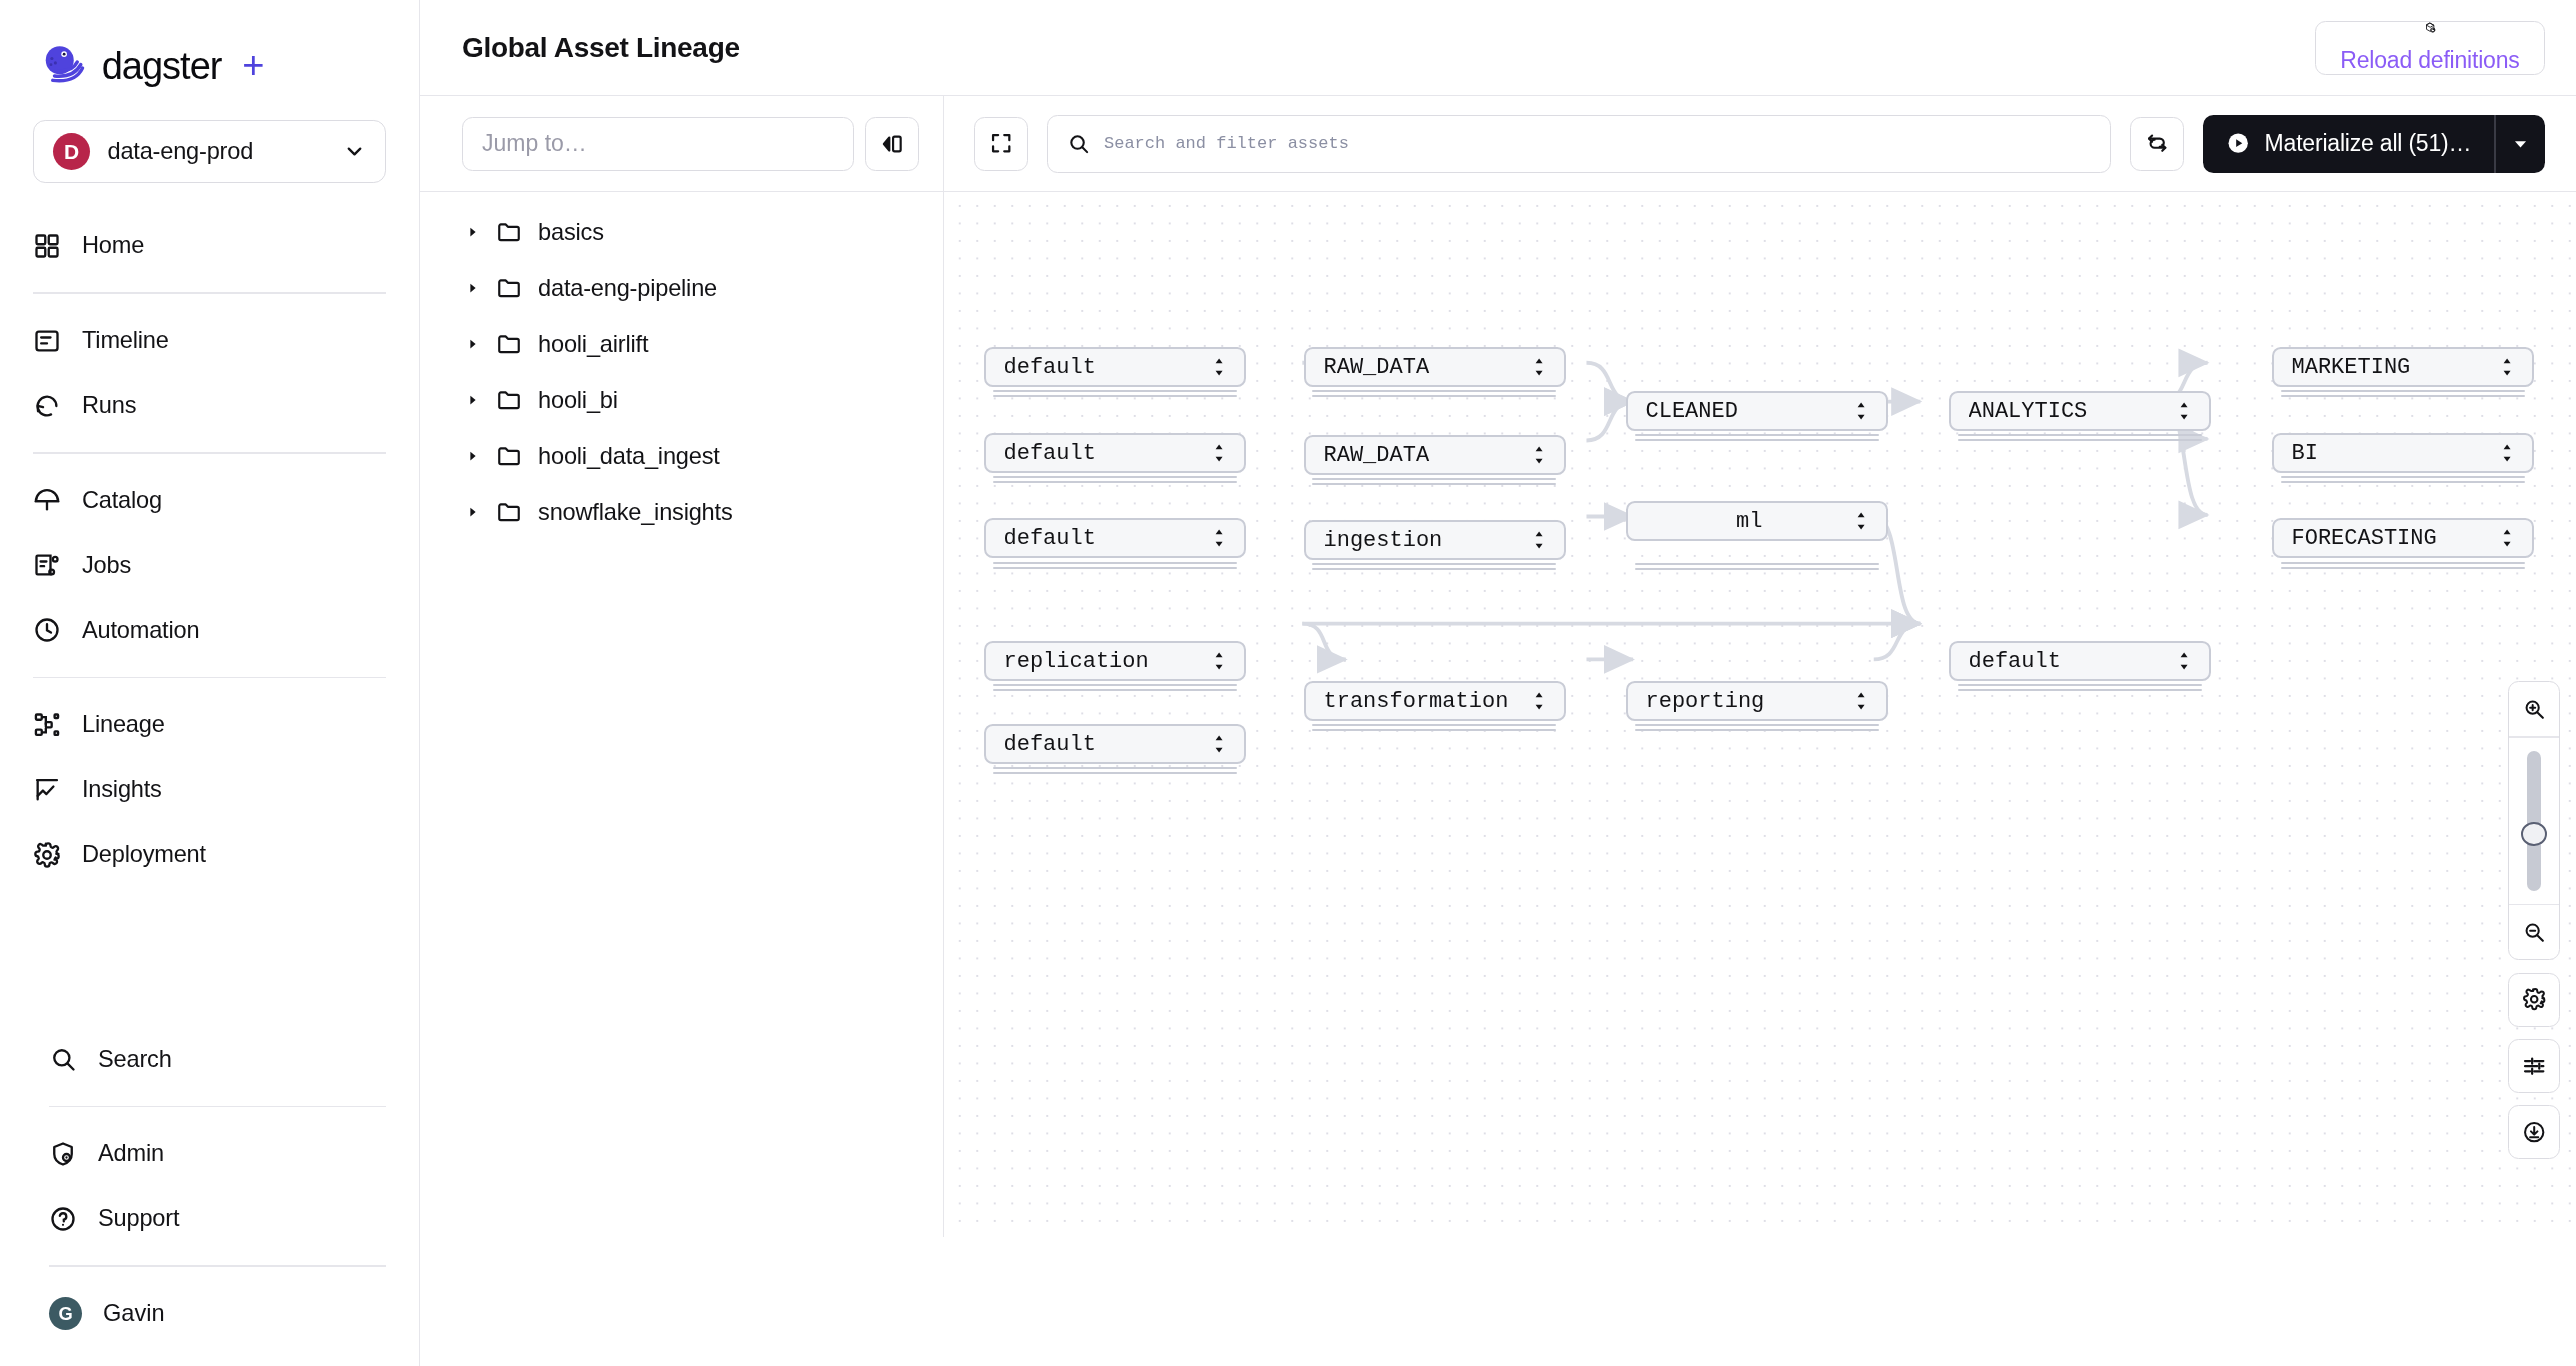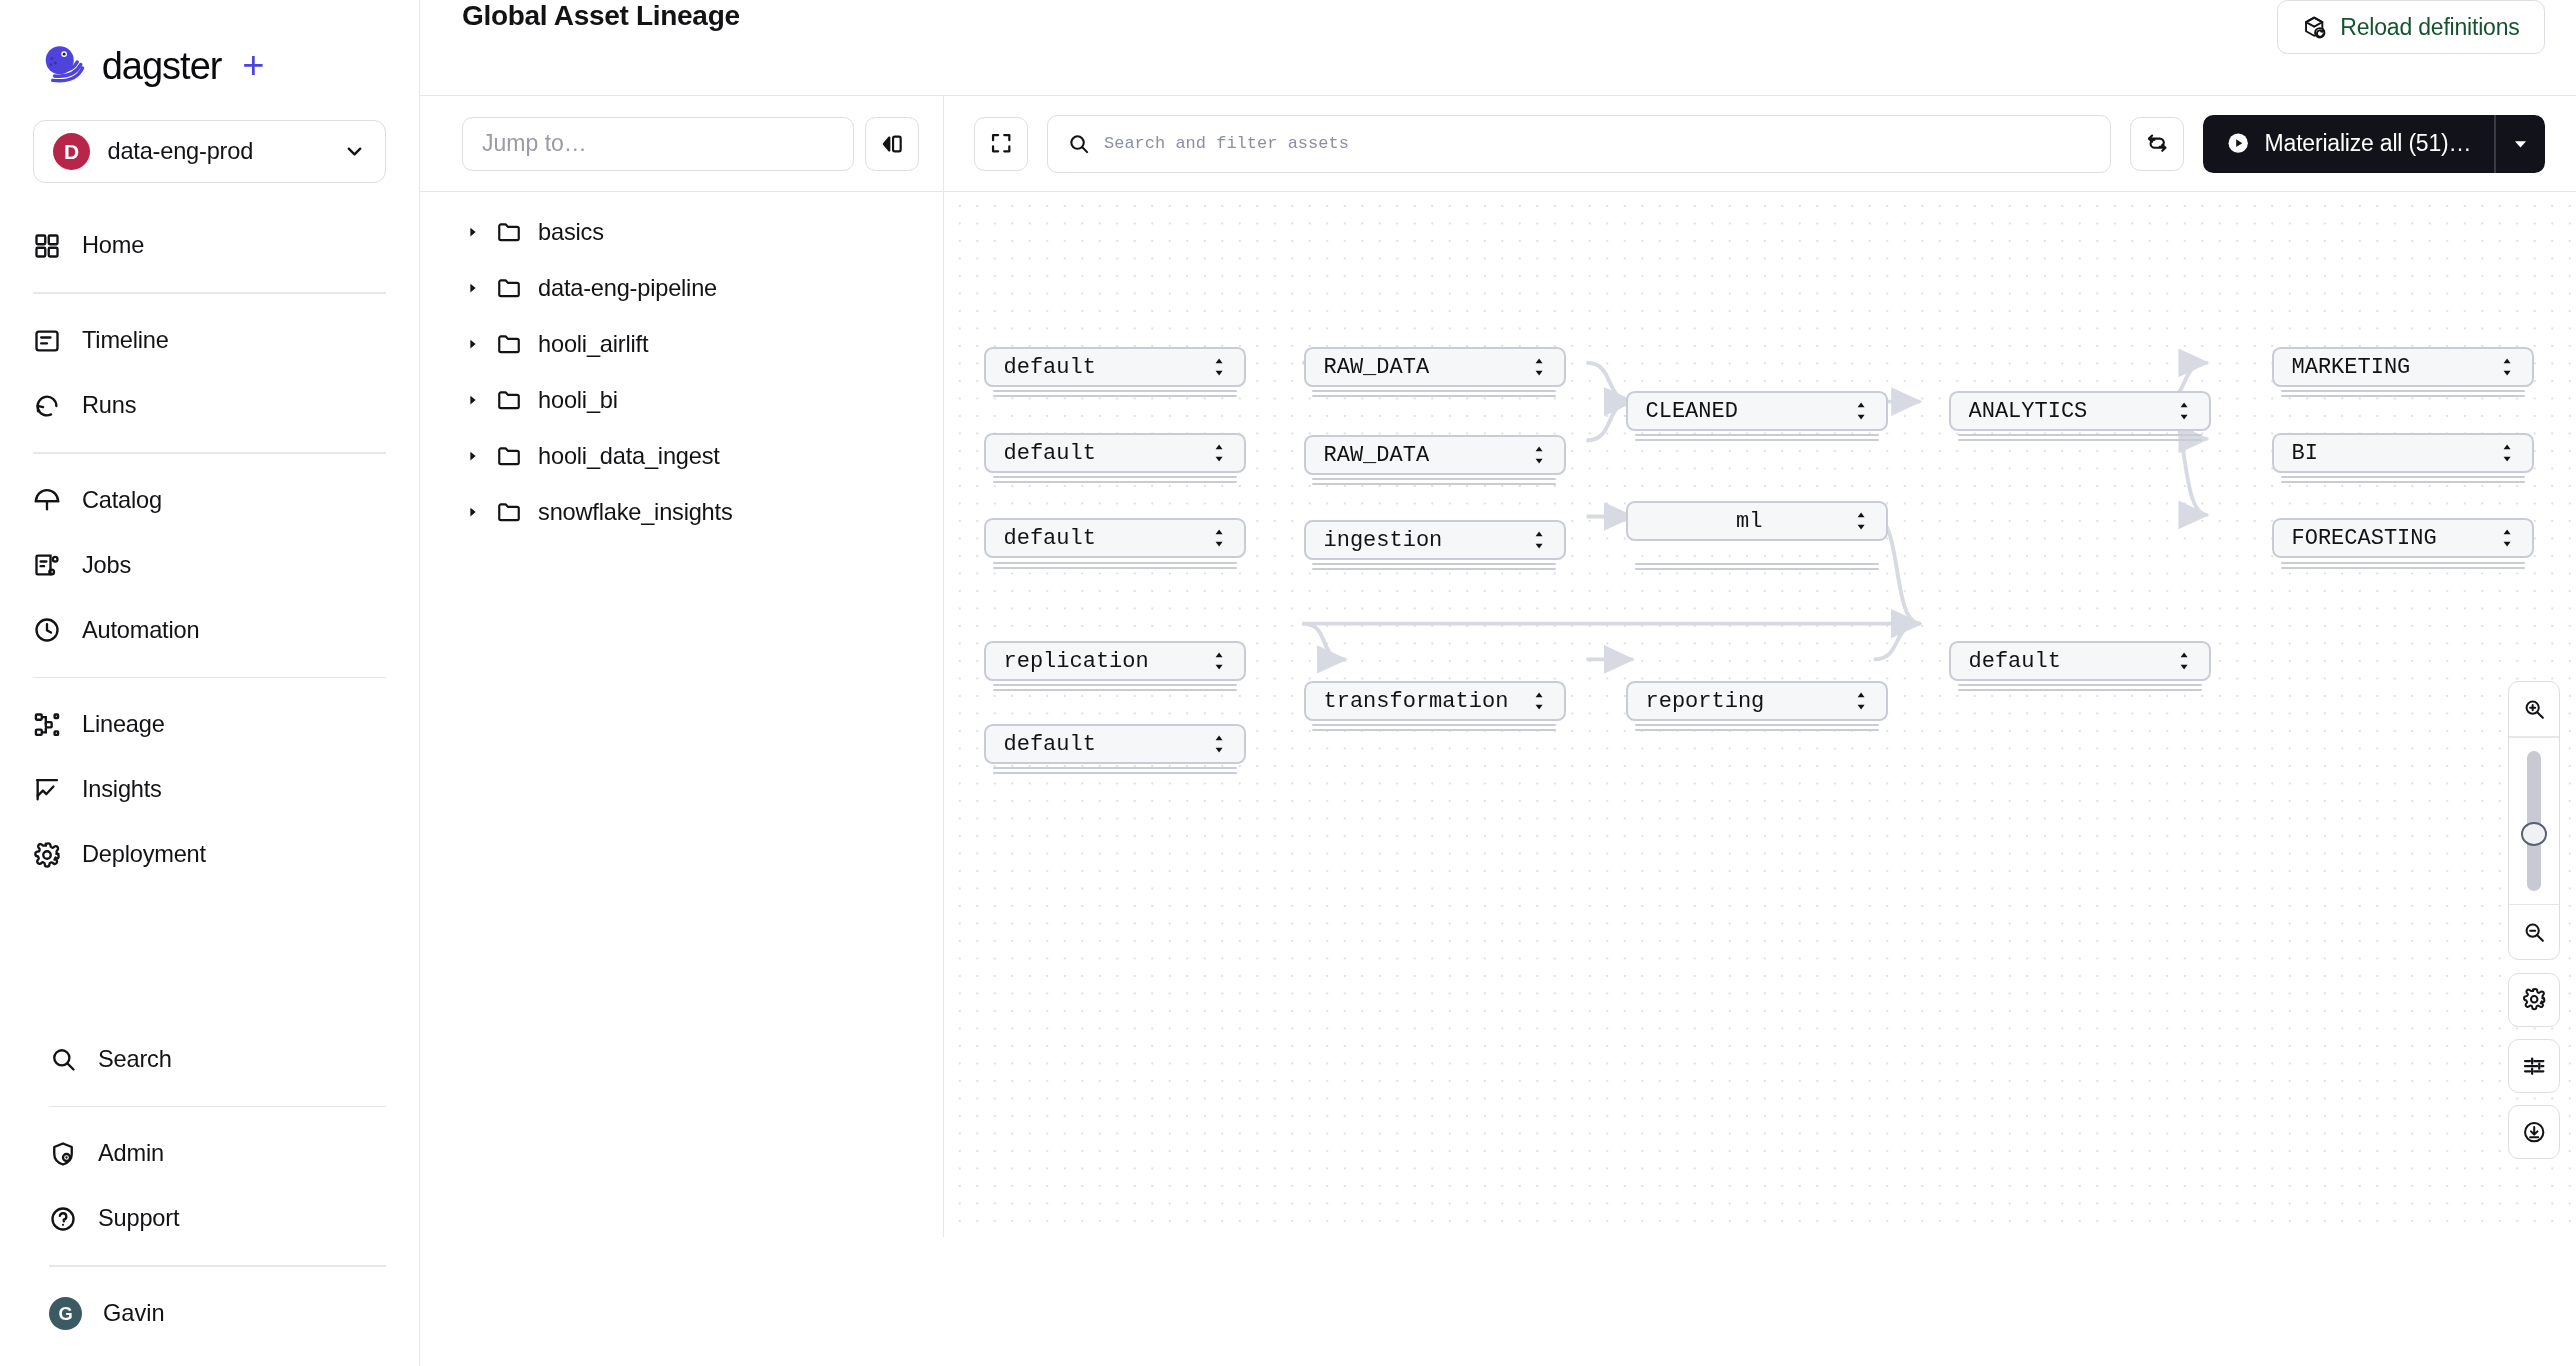--- a/index.html
+++ b/index.html
@@ -66,30 +66,31 @@
     background: #3C5A63; color: #fff; font-size: 18.3px; font-weight: 600;
     display: flex; align-items: center; justify-content: center;
   }
 
   
   .main { flex: 1; display: flex; flex-direction: column; position: relative; min-width: 0; }
 
   .topbar {
     height: 96px; flex: 0 0 96px;
     border-bottom: 1.7px solid #e6e6eb;
-    display: flex; align-items: flex-start; justify-content: space-between;
+    display: flex; align-items: center; justify-content: space-between;
     padding: 0 31px 0 42px; background: #fff;
   }
   .page-title { font-size: 28px; font-weight: 700; letter-spacing: -0.3px; color: #131316; }
   .btn-outline {
     display: inline-flex; align-items: center; gap: 14px;
     height: 54px; padding: 0 24.4px;
     border: 1.7px solid #dcdce2; border-radius: 10.5px;
-    background: #fff; font-size: 23px; color: #14532d; cursor: pointer;
+    background: #fff; font-size: 23px; color: #8b5cf6; cursor: pointer;
     letter-spacing: -0.2px;
+    flex-direction: column;
   }
 
   .toolbar {
     height: 96px; flex: 0 0 96px;
     display: flex; align-items: center; background: #fff;
     border-bottom: 1.7px solid #e6e6eb;
   }
   .toolbar-left {
     width: 524px; flex: 0 0 524px; height: 100%;
     display: flex; align-items: center; gap: 11px;

